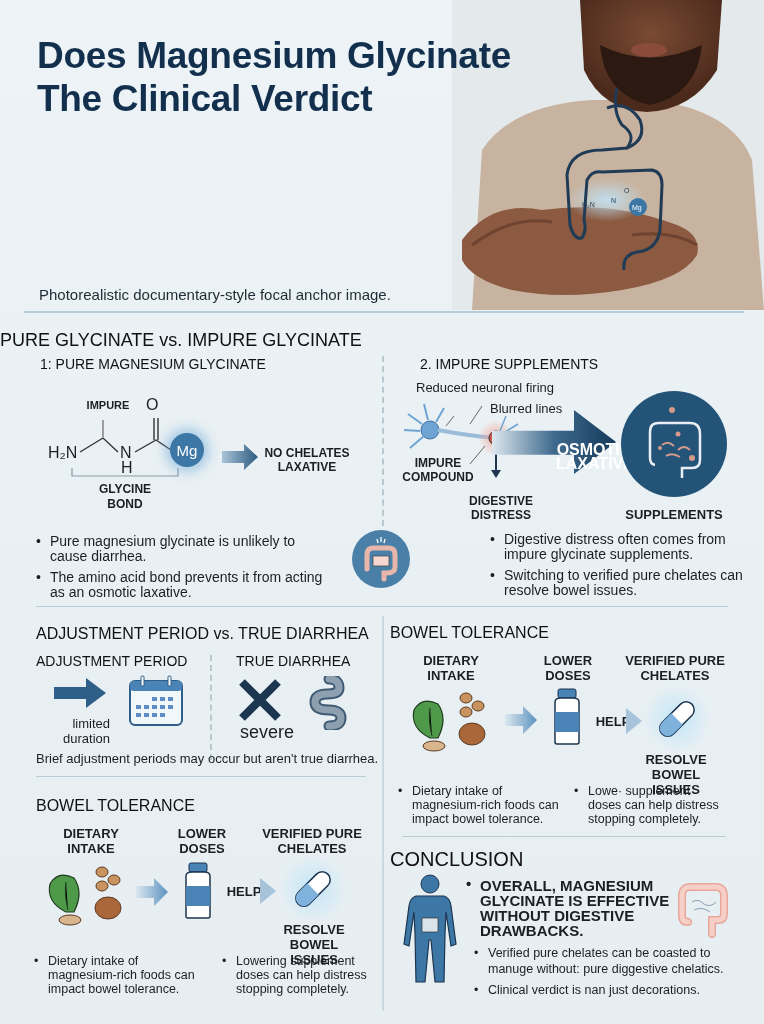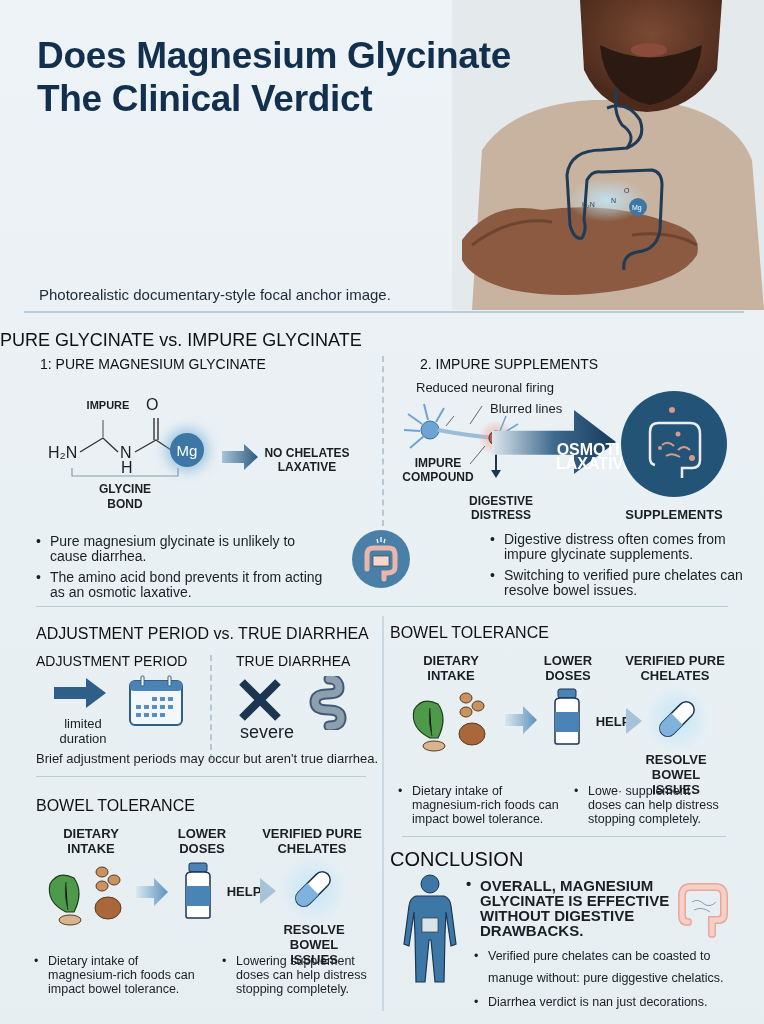--- a/index.html
+++ b/index.html
@@ -164,21 +164,21 @@
   <div class="vsolid" style="left:382px;top:616px;height:395px"></div>
 
   <div class="sec-title" style="left:36px;top:625px;font-size:16px">ADJUSTMENT PERIOD vs. TRUE DIARRHEA</div>
   <div class="sec-title" style="left:36px;top:653px;font-size:14px">ADJUSTMENT PERIOD</div>
   <div class="sec-title" style="left:236px;top:653px;font-size:14px">TRUE DIARRHEA</div>
   <div class="vdash" style="left:210px;top:655px;height:105px"></div>
 
   <svg class="abs" style="left:54px;top:678px" width="52" height="30">
     <polygon points="0,9 32,9 32,0 52,15 32,30 32,21 0,21" fill="#2f5f88"></polygon>
   </svg>
-  <div class="txt" style="left:56px;top:716px;width:54px;text-align:center;font-size:13px;line-height:15px">limited duration</div>
+  <div class="txt" style="left:56px;top:716px;width:54px;text-align:right;font-size:13px;line-height:15px">limited duration</div>
   <svg class="abs" style="left:128px;top:675px" width="56" height="52">
     <rect x="2" y="6" width="52" height="44" rx="5" fill="#f2f7fb" stroke="#2f5f88" stroke-width="2"></rect>
     <rect x="2" y="6" width="52" height="10" rx="4" fill="#4a83b5"></rect>
     <rect x="13" y="1" width="3" height="10" rx="1" fill="#fff" stroke="#2f5f88"></rect>
     <rect x="40" y="1" width="3" height="10" rx="1" fill="#fff" stroke="#2f5f88"></rect>
     <g fill="#5a8fbf">
       <rect x="24" y="22" width="5" height="4"></rect>
         <rect x="32" y="22" width="5" height="4"></rect>
         <rect x="40" y="22" width="5" height="4"></rect>
       <rect x="8" y="30" width="5" height="4"></rect>
@@ -309,17 +309,17 @@
   <div style="position:absolute;left:466px;top:878px;width:230px;font-weight:700;font-size:15px;line-height:15px">
     <span style="position:absolute;left:0;top:-2px">•</span>
     <span style="display:block;padding-left:14px">OVERALL, MAGNESIUM GLYCINATE IS EFFECTIVE WITHOUT DIGESTIVE DRAWBACKS.</span>
   </div>
   <svg class="abs" style="left:674px;top:880px" width="56" height="58">
     <path d="M8 16 Q8 6 18 7 L40 7 Q50 6 50 16 L50 34 Q50 40 44 40 L38 40 L38 54 M8 16 L8 36 Q8 42 14 42" stroke="#e8a79a" stroke-width="8" fill="none" stroke-linecap="round"></path>
     <path d="M8 16 Q8 6 18 7 L40 7 Q50 6 50 16 L50 34 Q50 40 44 40 L38 40 L38 54 M8 16 L8 36 Q8 42 14 42" stroke="#f6cfc6" stroke-width="5" fill="none" stroke-linecap="round"></path>
     <path d="M18 22 Q24 18 30 24 Q36 28 42 22 M20 30 Q28 26 36 32" stroke="#8aa0b4" stroke-width="1" fill="none"></path>
   </svg>
   <ul class="bul" style="left:474px;top:945px;width:268px">
-    <li style="font-size:12.5px;line-height:22px">Verified pure chelates can be coasted to manuge without: pure diggestive chelatics.</li>
-    <li style="font-size:12.5px;line-height:14px">Diarrhea verdict is nan just decorations.</li>
+    <li style="font-size:12.5px;line-height:16px">Verified pure chelates can be coasted to manuge without: pure diggestive chelatics.</li>
+    <li style="font-size:12.5px;line-height:14px">Clinical verdict is nan just decorations.</li>
   </ul>
 
 </div>
 
 </body></html>

